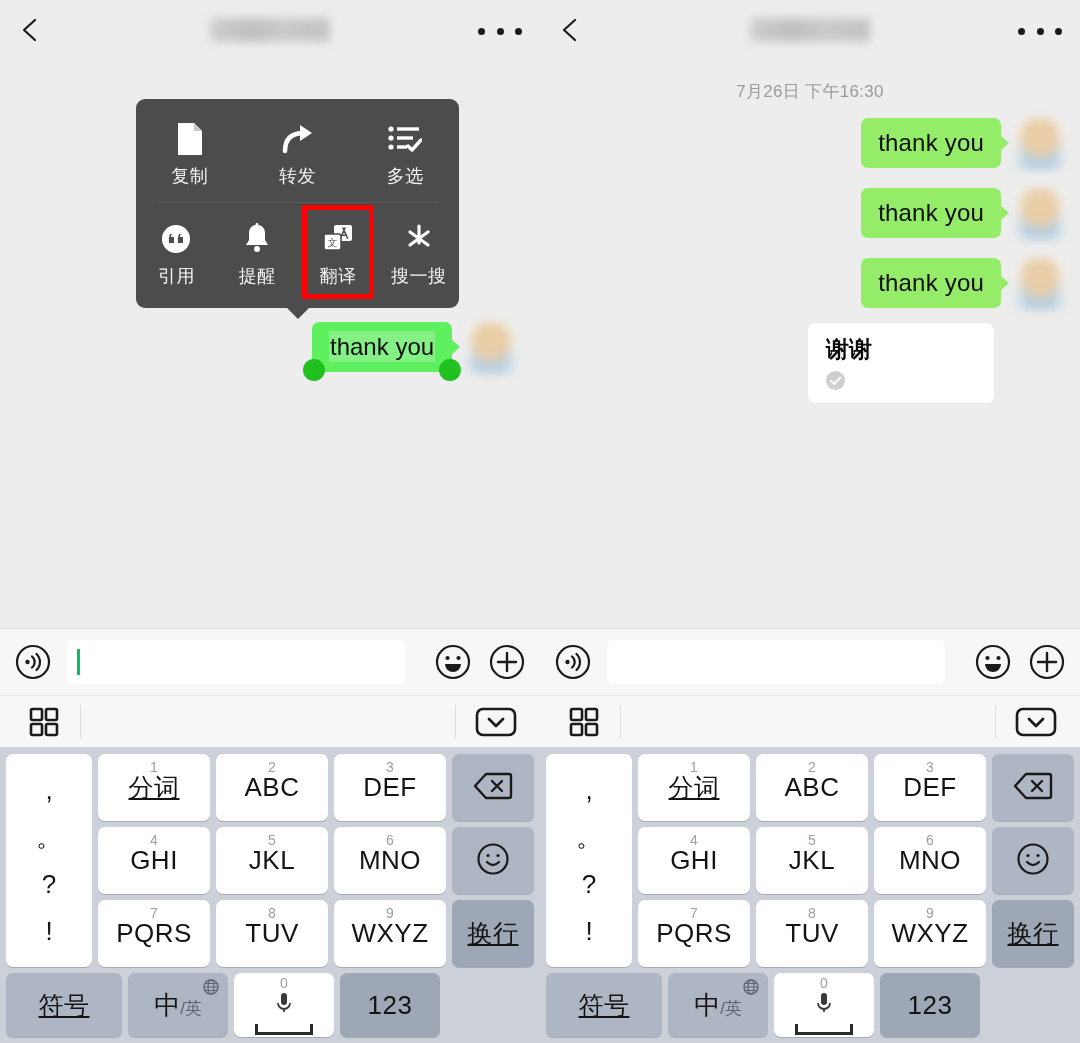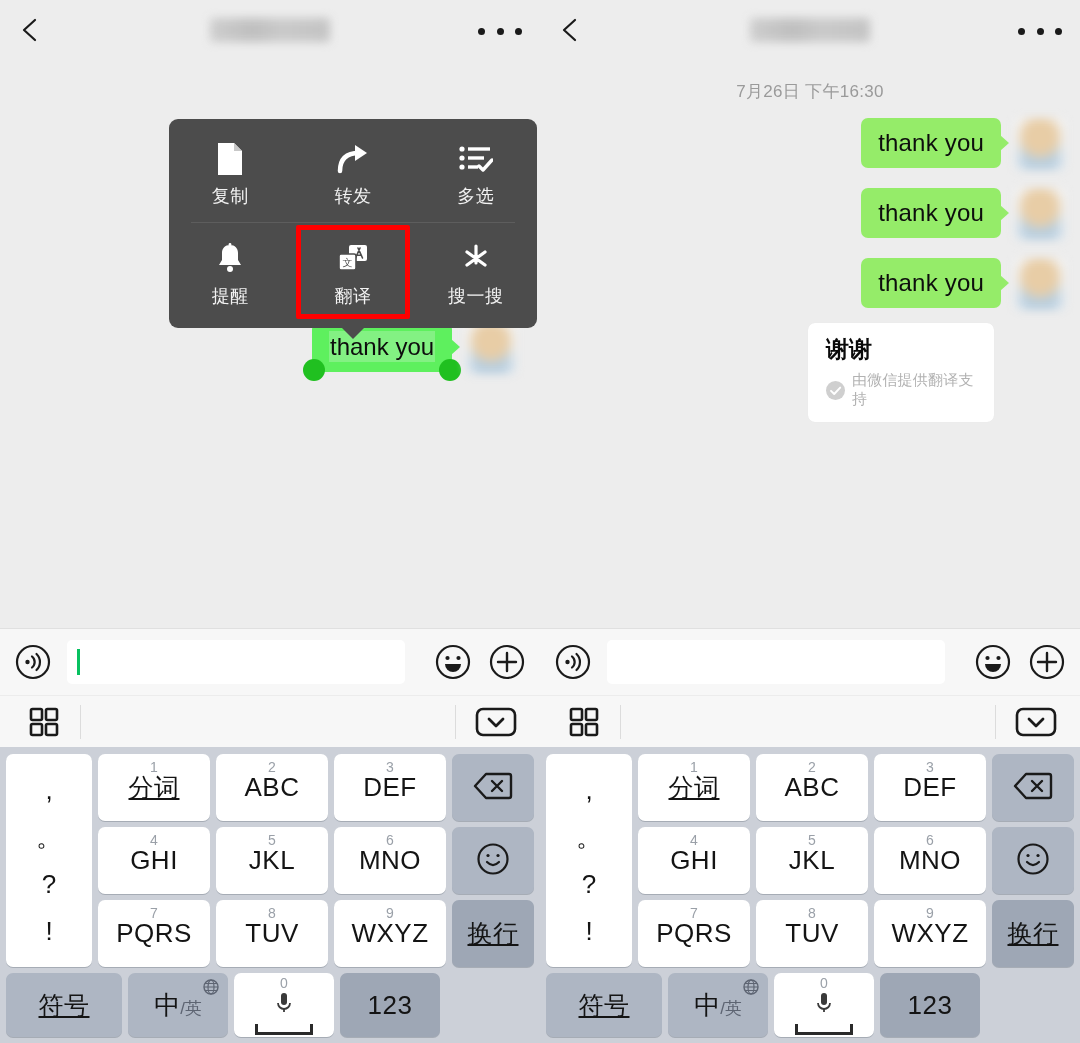--- a/index.html
+++ b/index.html
@@ -67,22 +67,22 @@
     position:absolute; background:#ffffff; border-radius:7px;
     padding:14px 18px 13px 18px; box-shadow:0 0 1px rgba(0,0,0,.06);
   }
   .translate-title { font-size:23px; color:#0a0a0a; font-weight:bold; line-height:1.1; }
   .translate-foot { display:flex; align-items:center; margin-top:9px; }
   .translate-foot .chk { width:19px; height:19px; margin-right:7px; flex:0 0 auto; }
   .translate-foot span { font-size:15px; color:#b2b2b2; letter-spacing:.2px; }
 
   
   .ctx-menu {
-    position:absolute; left:136px; top:59px; width:368px;
-    background:#4c4c4c; border-radius:9px; z-index:20;margin-left:33px;
+    position:absolute; left:136px; top:39px; width:323px;
+    background:#4c4c4c; border-radius:9px; z-index:20;
   }
   .ctx-menu::after {
     content:""; position:absolute; left:50%; bottom:-11px; transform:translateX(-50%);
     border-left:12px solid transparent; border-right:12px solid transparent;
     border-top:12px solid #4c4c4c;
   }
   .ctx-row { display:flex; }
   .ctx-row.r1 { padding:14px 0 10px 0; }
   .ctx-row.r2 { padding:10px 0 16px 0; }
   .ctx-divider { height:1px; background:#5d5d5d; margin:0 22px; }
@@ -247,20 +247,29 @@
               </svg>
           </div>
           <div class="ctx-label">多选</div>
         </div>
       </div>
 
       <div class="ctx-divider"></div>
 
       <div class="ctx-row r2">
 
+        <div class="ctx-item">
+          <div class="ctx-icon">
+            <svg width="30" height="30" viewBox="0 0 30 30">
+                <circle cx="15" cy="15" r="14" fill="#ffffff"></circle>
+                <path d="M9 10 q-2 4 -1 9 h5 v-6 h-3 q0 -2 1 -3 z M18 10 q-2 4 -1 9 h5 v-6 h-3 q0 -2 1 -3 z" fill="#4c4c4c"></path>
+              </svg>
+          </div>
+          <div class="ctx-label">引用</div>
+        </div>
 
         <div class="ctx-item">
           <div class="ctx-icon">
             <svg width="28" height="32" viewBox="0 0 28 32">
                 <path d="M14 2 c5 0 8 3.5 8 8 v7 l3 5 h-22 l3 -5 v-7 c0 -4.5 3 -8 8 -8 z" fill="#ffffff"></path>
                 <circle cx="14" cy="26" r="3" fill="#ffffff"></circle>
                 <rect x="12.6" y="0" width="2.8" height="3" rx="1.4" fill="#ffffff"></rect>
               </svg>
           </div>
           <div class="ctx-label">提醒</div>
@@ -511,21 +520,20 @@
 
     <div class="translate-card" style="left:268px; top:263px; width:186px;">
       <div class="translate-title">谢谢</div>
       <div class="translate-foot">
         <span class="chk">
           <svg width="19" height="19" viewBox="0 0 19 19">
               <circle cx="9.5" cy="9.5" r="9.5" fill="#cfcfcf"></circle>
               <path d="M5 9.8 L8.2 13 L14.2 6.6" fill="none" stroke="#ffffff" stroke-width="1.9" stroke-linecap="round" stroke-linejoin="round"></path>
             </svg>
         </span>
-        <span>由微信提供翻译支持</span>
       </div>
     </div>
 
   </div>
 
   <div class="inputbar">
     <div class="voice-btn">
       <svg width="40" height="40" viewBox="0 0 40 40">
           <circle cx="20" cy="20" r="16" fill="none" stroke="#1a1a1a" stroke-width="2.2"></circle>
           <circle cx="14.5" cy="20" r="2.2" fill="#1a1a1a"></circle>

